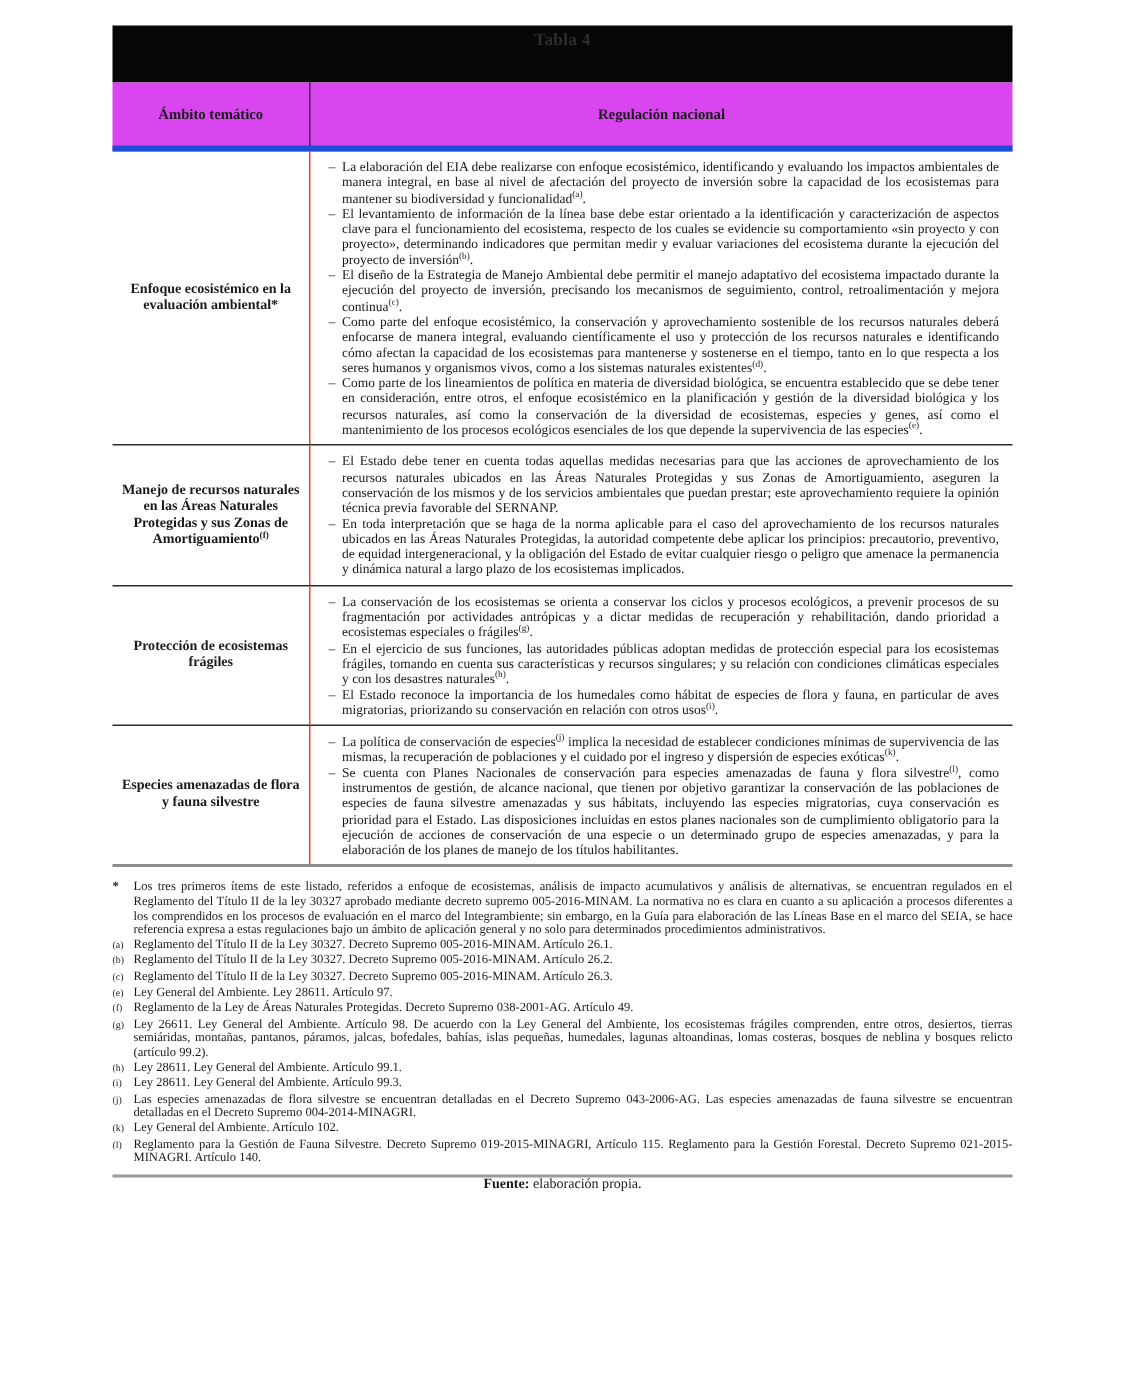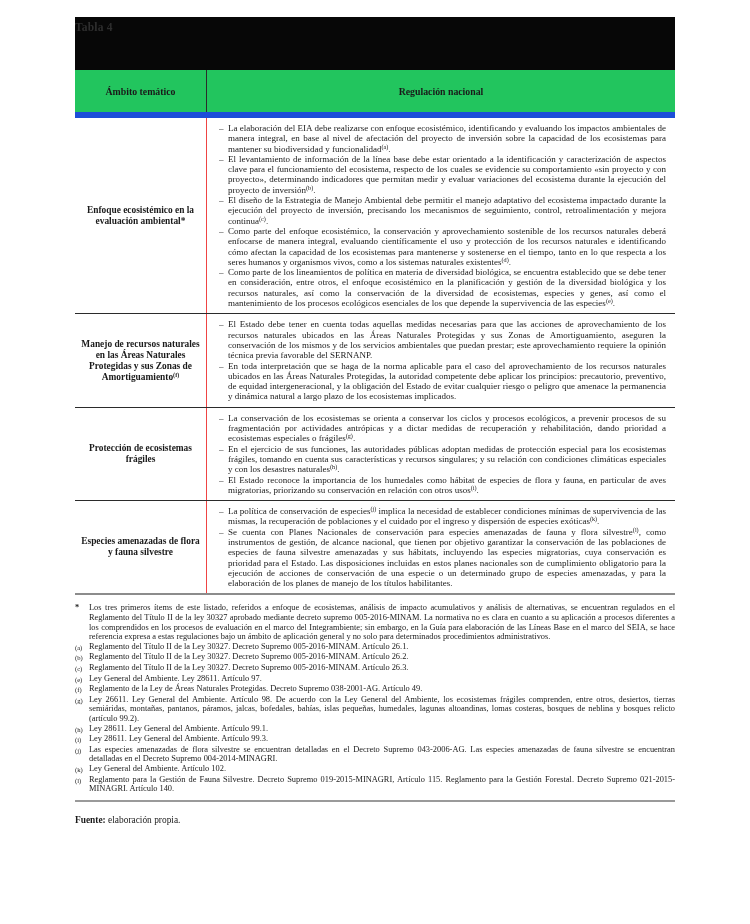--- a/index.html
+++ b/index.html
@@ -1,23 +1,23 @@
 <!DOCTYPE html>
 <html><head>
 <meta charset="utf-8">
 <style>
   html,body{margin:0;padding:0;background:#ffffff;}
   body{width:750px;height:924px;font-family:"Liberation Serif","DejaVu Serif",serif;color:#1a1a1a;-webkit-font-smoothing:antialiased;}
   .page{width:600px;margin:0 auto;padding-top:17px;}
   *{box-sizing:border-box;}
 
-  .title-band{background:#070707;height:53px;text-align:left;}
+  .title-band{background:#070707;height:38px;text-align:center;}
   .title-text{color:#2e2e2e;font-weight:bold;font-size:11.5px;padding-top:4px;letter-spacing:.2px;}
 
-  .header-row{display:flex;background:#22c55e;border-bottom:6px solid #1d4ed8;}
+  .header-row{display:flex;background:#d946ef;border-bottom:4px solid #1d4ed8;}
   .header-cell{display:flex;align-items:center;justify-content:center;font-weight:bold;font-size:9.8px;height:42px;padding:2px 6px;text-align:center;}
   .header-cell.c1{width:132px;border-right:1px solid #2b2b2b;}
   .header-cell.c2{flex:1;text-align:right;}
 
   .table-body{border-bottom:2px solid #8c8c8c;}
   .trow{display:flex;border-bottom:1px solid #2b2b2b;}
   .trow:last-child{border-bottom:none;}
   .topic-cell{width:132px;border-right:1px solid #ef4444;display:flex;align-items:center;justify-content:center;padding:6px 5px;}
   .topic-label{font-weight:bold;font-size:9.4px;line-height:11px;text-align:center;}
   .reg-cell{flex:1;padding:5px 9px 5px 12px;}
@@ -26,21 +26,21 @@
   .bullet-text{flex:1;}
   sup.fnref{font-size:6.2px;line-height:0;vertical-align:3.5px;}
 
   .footnotes{margin-top:8px;}
   .footnote-item{display:flex;font-size:8.4px;line-height:9.6px;}
   .fn-marker{width:14px;flex:none;font-size:6.6px;padding-top:1px;}
   .fn-marker.star{font-size:8.4px;font-weight:bold;padding-top:0;}
   .fn-text{flex:1;text-align:justify;}
 
   .source-rule{border-top:2px solid #9a9a9a;margin-top:6px;}
-  .source-line{margin-top:13px;font-size:9.4px;}
+  .source-line{text-align:center;font-size:9.4px;}
   .source-label{font-weight:bold;}
 </style>
 </head>
 <body>
 
 <div class="page">
 
   <div class="title-band">
     <div class="title-text">Tabla 4</div>
   </div>

